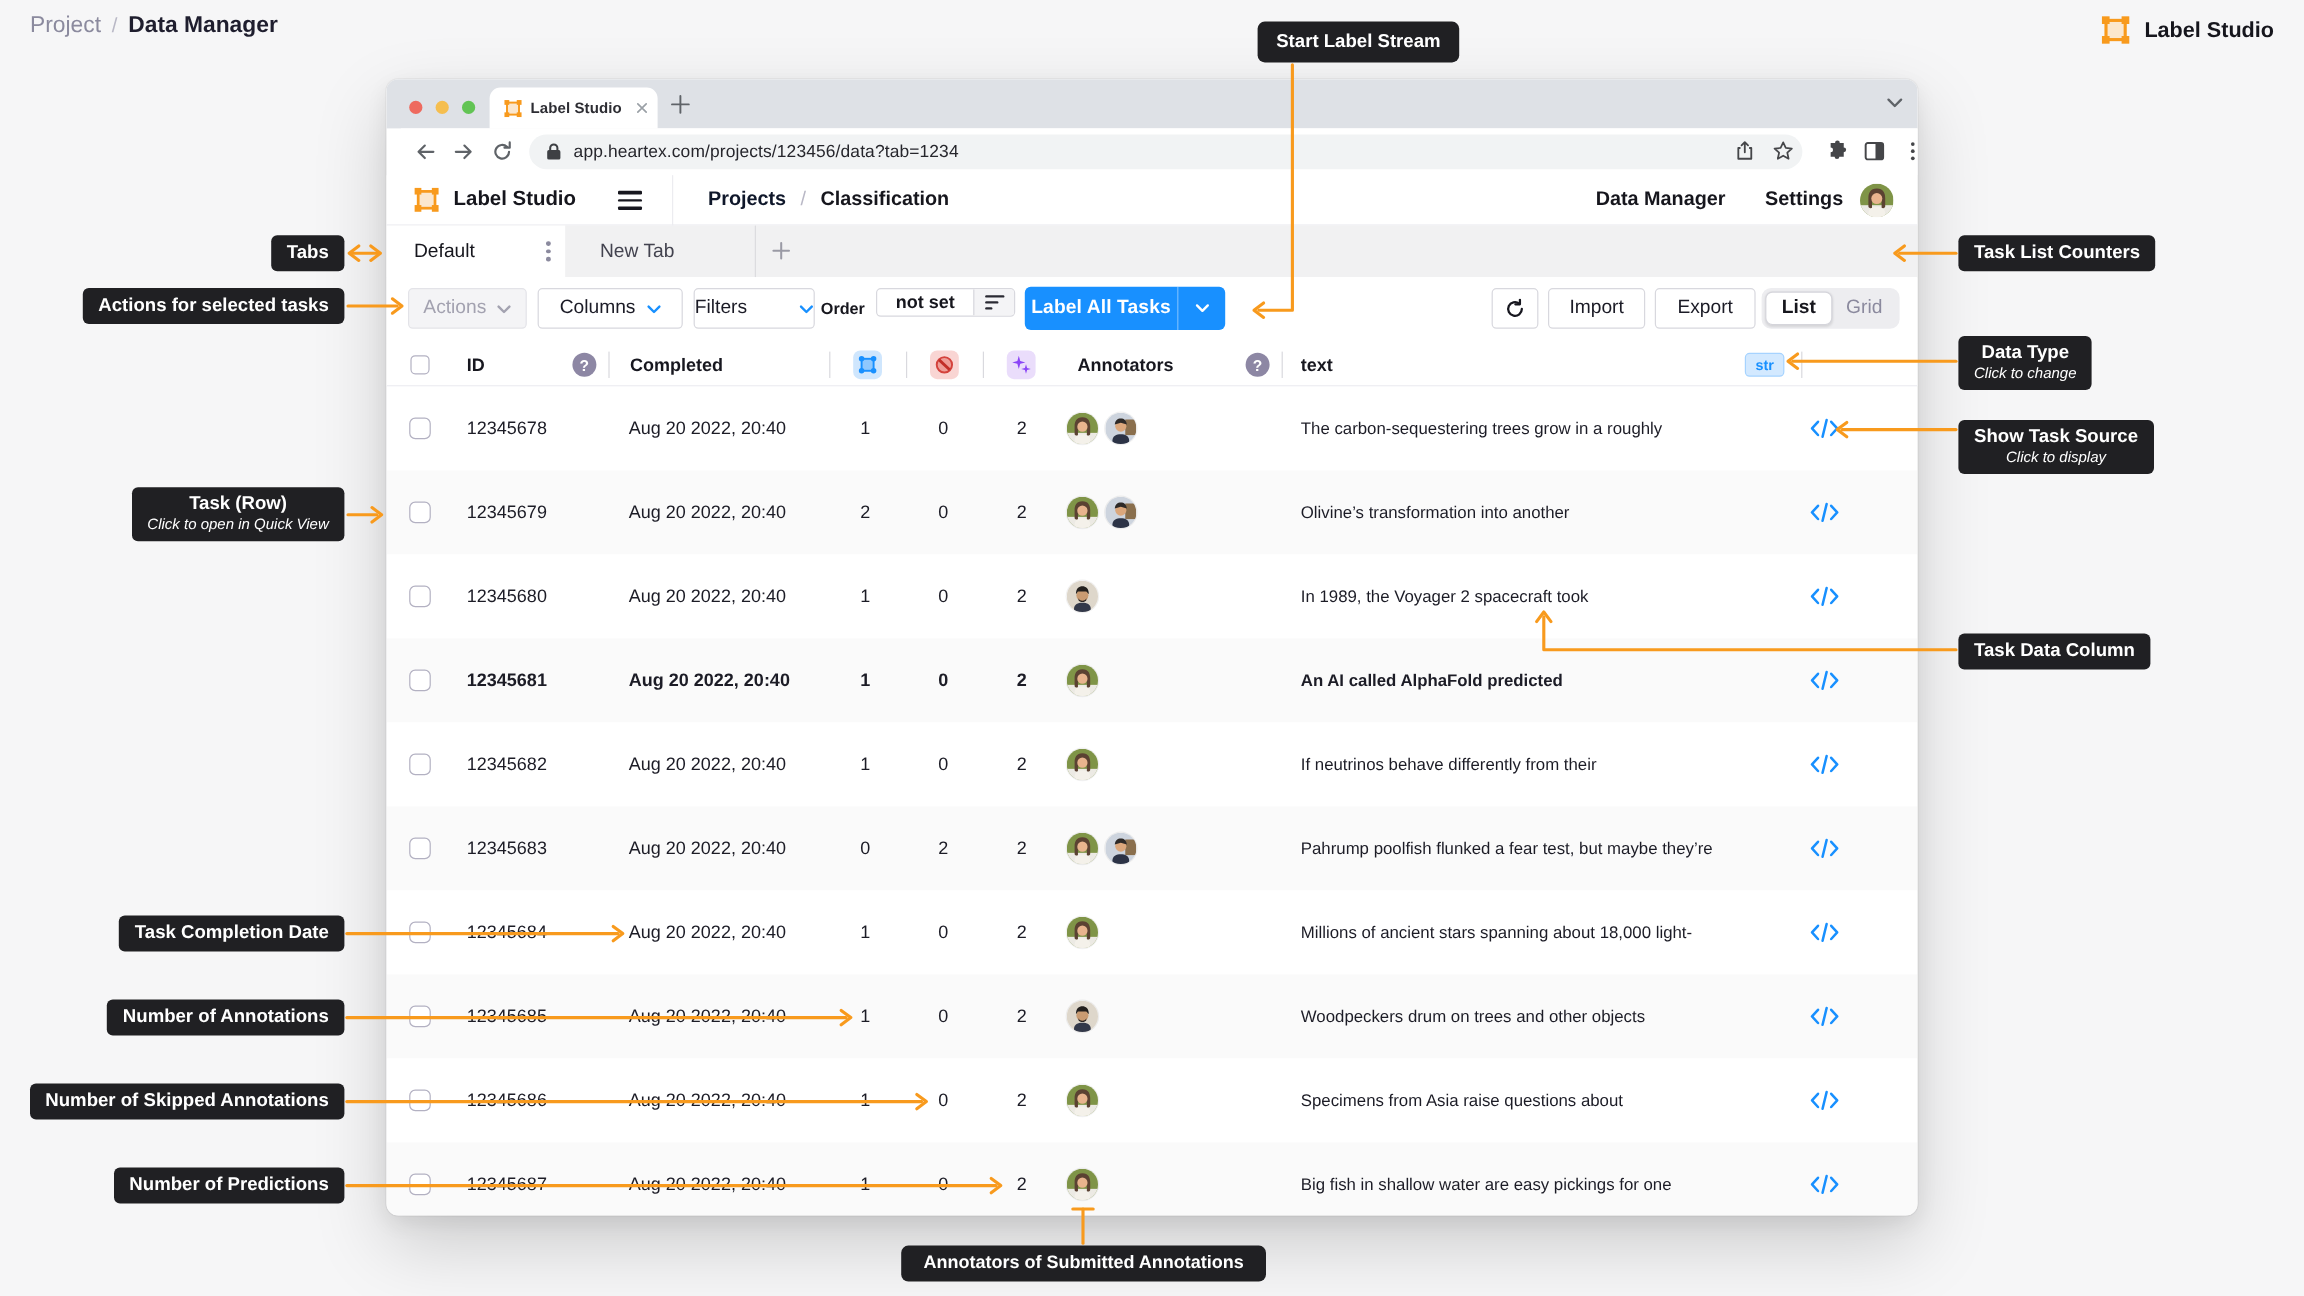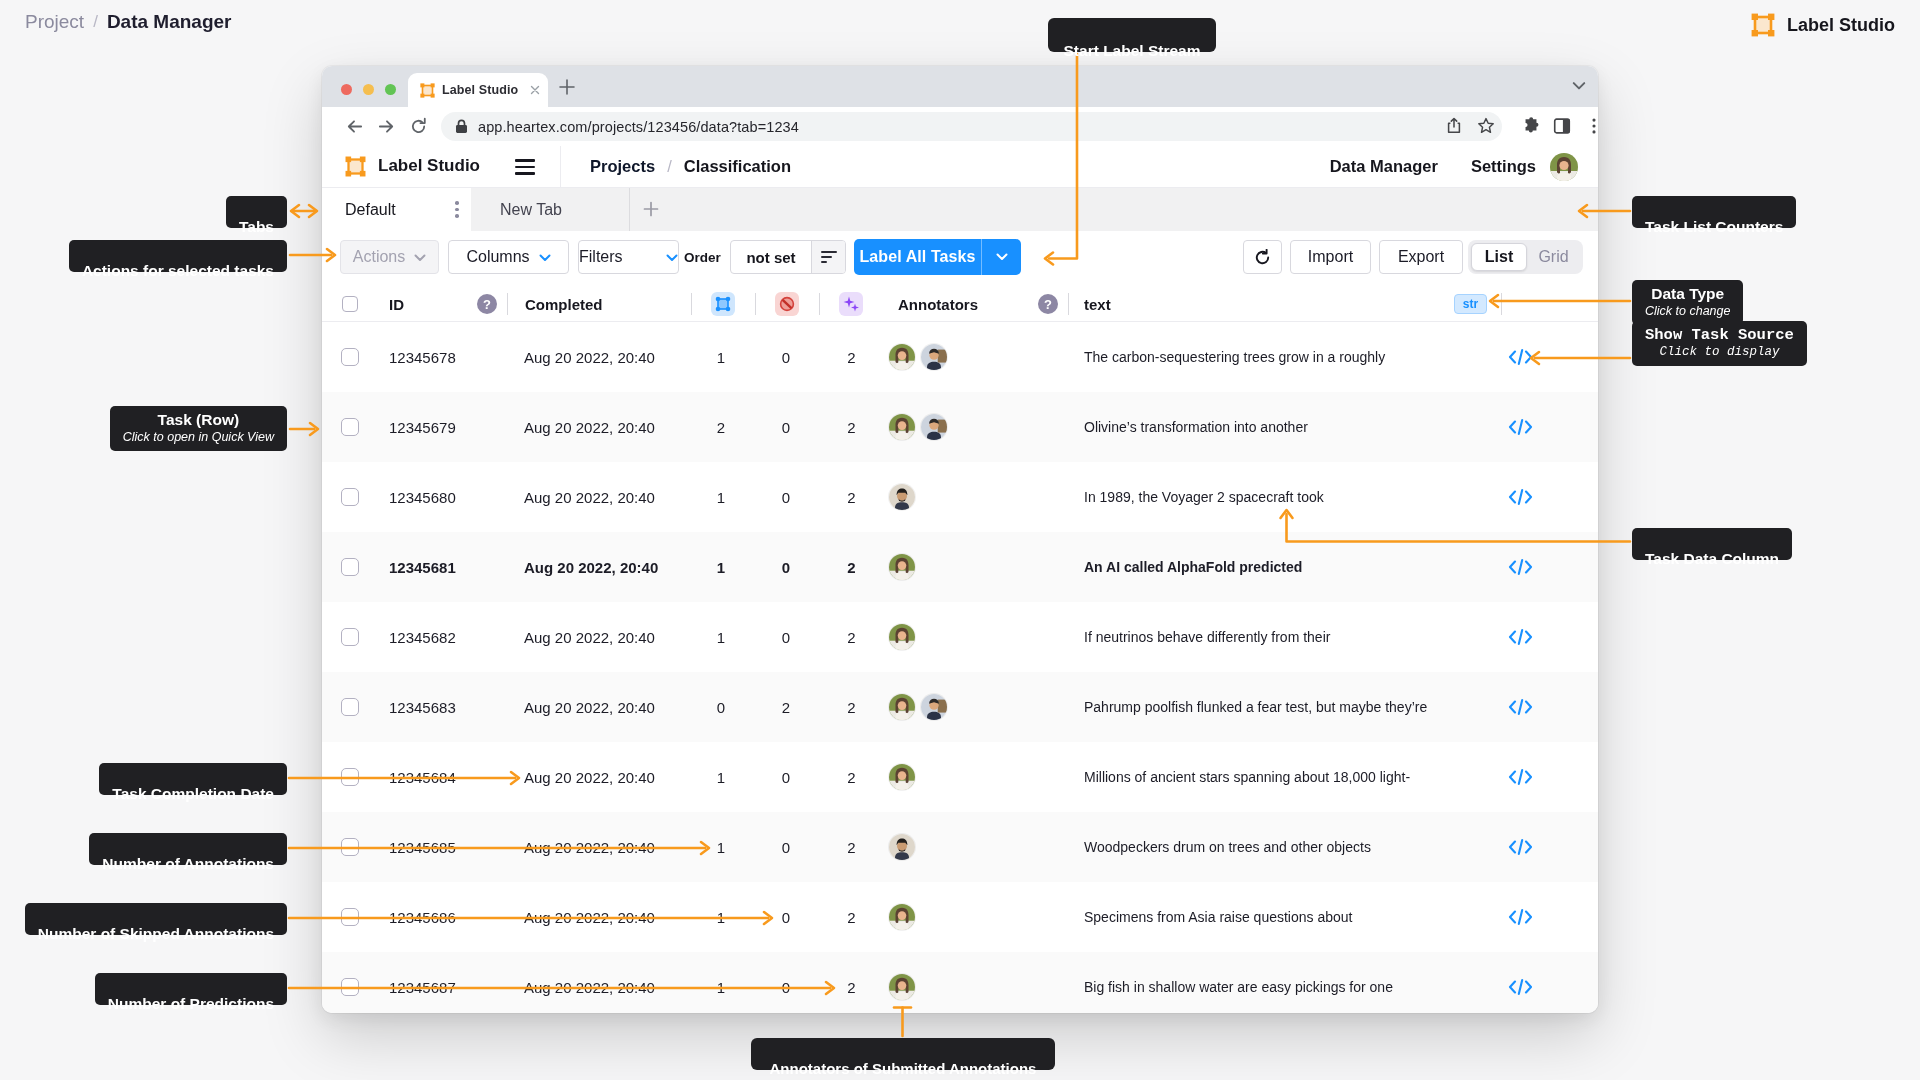--- a/index.html
+++ b/index.html
@@ -19,21 +19,21 @@
   .page-breadcrumb .sep { color:#b9b8c6; font-size:17px; }
   .page-breadcrumb .current { color:#1f1e2e; font-weight:700; }
 
   .brand { right:25px; top:13px; display:flex; align-items:center; gap:12px; }
   .brand .brand-text { font-size:18px; font-weight:700; color:#16161d; }
 
   
   .note {
     background:#202023; color:#fff; border-radius:5px;
     font-size:15.5px; font-weight:700; line-height:30px; height:30px;
-    padding:16px 13px; white-space:nowrap; z-index:40; text-align:center;
+    padding:0 13px; white-space:nowrap; z-index:40; text-align:center;
   }
   .note.two { height:auto; line-height:normal; padding:5px 13px 7px; }
   .note.two .t { font-size:15.5px; font-weight:700; display:block; }
   .note.two .s { font-size:12.5px; font-style:italic; font-weight:400; display:block; margin-top:1px; }
   .note-right { right:1633px; }   
   .note-left  { left:1632px; }    
 
   
   .browser {
     left:322px; top:66px; width:1276px; height:947px;
@@ -98,21 +98,21 @@
   .btn {
     position:absolute; top:9px; height:34px; border-radius:4px; background:#fff;
     border:1px solid #d8d8de; display:flex; align-items:center; justify-content:center;
     font-size:16px; font-weight:500; color:#1b1b26; gap:9px;
   }
   .btn .chev { margin-top:1px; }
   .btn-actions { left:18px; width:99px; background:#f4f4f6; border-color:#e3e3e8; color:#a3a2b0; }
   .btn-columns { left:126px; width:121px; }
   .btn-filters { left:256px; width:101px;justify-content:space-between; }
   .order-lbl { position:absolute; left:362px; top:19px; font-size:13.5px; font-weight:700; color:#16161d; }
-  .order-box { position:absolute; left:408px; top:9px; width:116px; height:34px; border:1px solid #d8d8de; border-radius:4px; display:flex; overflow:hidden; background:#fff; }
+  .order-box { position:absolute; left:408px; top:9px; width:116px; height:24px; border:1px solid #d8d8de; border-radius:4px; display:flex; overflow:hidden; background:#fff; }
   .order-box .val { flex:1; display:flex; align-items:center; justify-content:center; font-size:15px; font-weight:700; color:#16161d; }
   .order-box .sorter { width:34px; background:#f4f4f6; border-left:1px solid #d8d8de; display:flex; align-items:center; justify-content:center; }
   .sort-ic { width:16px; height:12px; display:flex; flex-direction:column; justify-content:space-between; }
   .sort-ic i { height:2.4px; background:#2a2a33; border-radius:1px; display:block; }
   .sort-ic i:nth-child(1){ width:16px; } .sort-ic i:nth-child(2){ width:11px; } .sort-ic i:nth-child(3){ width:6px; }
   .btn-labelall {
     position:absolute; left:532px; top:8px; width:167px; height:36px; border-radius:5px;
     background:#1890ff; color:#fff; display:flex; align-items:center;
   }
   .btn-labelall .txt { flex:1; text-align:center; font-size:16px; font-weight:700; letter-spacing:.1px; }
@@ -635,21 +635,21 @@
 <div class="abs note note-right" style="top:763px;">Task Completion Date</div>
 <div class="abs note note-right" style="top:833px;">Number of Annotations</div>
 <div class="abs note note-right" style="top:903px;">Number of Skipped Annotations</div>
 <div class="abs note note-right" style="top:973px;">Number of Predictions</div>
 
 <div class="abs note note-left" style="top:196px;">Task List Counters</div>
 <div class="abs note note-left two" style="top:280px;">
   <span class="t">Data Type</span>
   <span class="s">Click to change</span>
 </div>
-<div class="abs note note-left two" style="top:321px;font-family:Liberation Mono, monospace;">
+<div class="abs note note-left two" style="top:350px;">
   <span class="t">Show Task Source</span>
   <span class="s">Click to display</span>
 </div>
 <div class="abs note note-left" style="top:528px;">Task Data Column</div>
 
 <div class="abs note" style="top:1038px; left:751px; width:304px; font-size:15px; border-radius:6px;">Annotators of Submitted Annotations</div>
 
 <svg id="arrows" class="abs" viewBox="0 0 1920 1080">
   <g fill="none" stroke="#f89a1d" stroke-width="2.6" stroke-linecap="round" stroke-linejoin="round">
 

